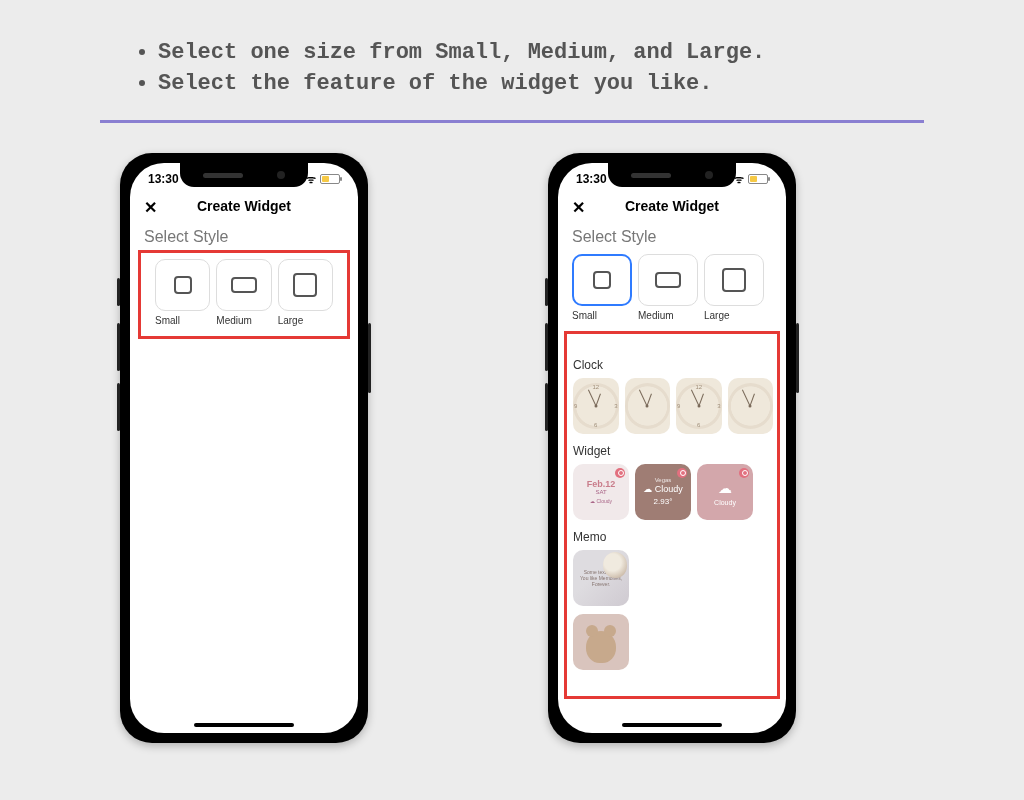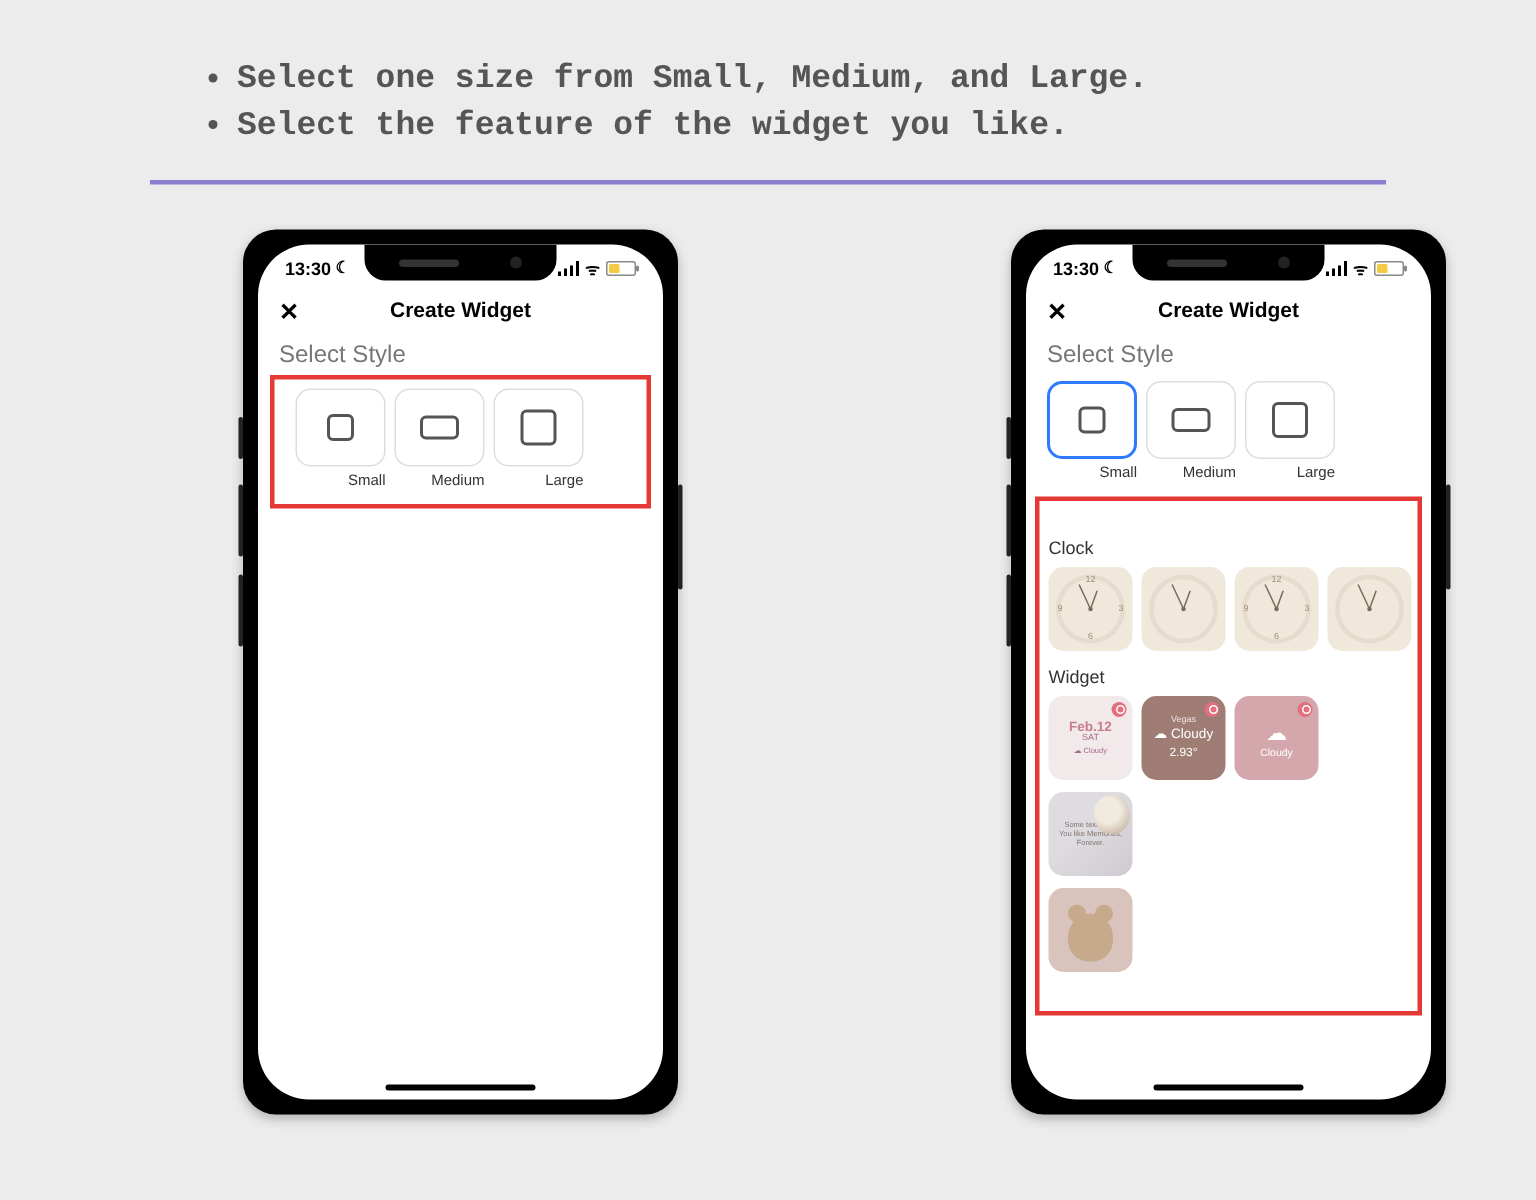--- a/index.html
+++ b/index.html
@@ -17,25 +17,24 @@
     color: #555;
   }
   .instructions ul { list-style: disc; padding-left: 18px; }
   .instructions li { margin-bottom: 6px; }
   .hr {
     height: 3px; background: #8a7fd1;
     margin: 8px 100px 30px 100px;
   }
   .phones { display:flex; gap: 180px; padding-left: 120px; }
   .phone {
-    width: 290px; height: 590px;
-    background: #000; border-radius: 22px; padding: 10px;
+    width: 248px; height: 590px;
+    background: #000; border-radius: 32px; padding: 10px;
     position: relative;
     box-shadow: 0 3px 8px rgba(0,0,0,.25);
-    margin-left: 42px;
   }
   .side-btn { position:absolute; background:#222; border-radius:3px; }
   .side-l1 { left:-3px; top:125px; width:3px; height:28px; }
   .side-l2 { left:-3px; top:170px; width:3px; height:48px; }
   .side-l3 { left:-3px; top:230px; width:3px; height:48px; }
   .side-r  { right:-3px; top:170px; width:3px; height:70px; }
   .screen {
     width:100%; height:100%; background:#fff; border-radius:34px;
     overflow:hidden; position:relative;
   }
@@ -84,21 +83,21 @@
   .size-card {
     width:60px; height:52px; border:1px solid #ddd; border-radius:10px;
     display:flex; align-items:center; justify-content:center; cursor:pointer;
   }
   .size-card.selected { border:2px solid #2f7bff; }
   .sq { border:2px solid #555; border-radius:4px; }
   .sq.small { width:18px; height:18px; }
   .sq.medium{ width:26px; height:16px; }
   .sq.large { width:24px; height:24px; }
   .size-labels { display:flex; gap:6px; padding:2px 12px 6px; }
-  .size-labels span { width:60px; text-align:right; font-size:10px; color:#333; }
+  .size-labels span { width:60px; text-align:left; font-size:10px; color:#333; }
   .hl-red { border:3px solid #e53935; }
   .hl-wrap1 { margin:0 8px 4px 8px; padding:2px 2px 4px 2px; }
   .hl-wrap2 { margin:4px 6px 4px 6px; padding:20px 2px; }
   .cat { font-size:12px; color:#333; padding:4px 4px 4px 4px; }
   .row { display:flex; gap:6px; padding:2px 2px 6px 4px; }
   .cell {
     width:56px; height:56px; border-radius:10px; background:#efe8db;
     display:flex; align-items:center; justify-content:center;
     font-size:8px; color:#7a6a5a; overflow:hidden; cursor:pointer;
   }
@@ -295,20 +294,21 @@
             <span class="cloud">☁ Cloudy</span>
             <span class="temp">2.93°</span>
           </div>
           <div class="cell weather3">
             <span class="pin"></span>
             <span class="cloud">☁</span>
             <span class="txt">Cloudy</span>
           </div>
         </div>
 
+        <div class="cat">Memo</div>
         <div class="row">
           <div class="cell memocell">
             <div class="blob"></div>
             <span class="line">Some text to let</span>
             <span class="line">You like Memories,</span>
             <span class="line">Forever.</span>
           </div>
         </div>
 
         <div class="row">

